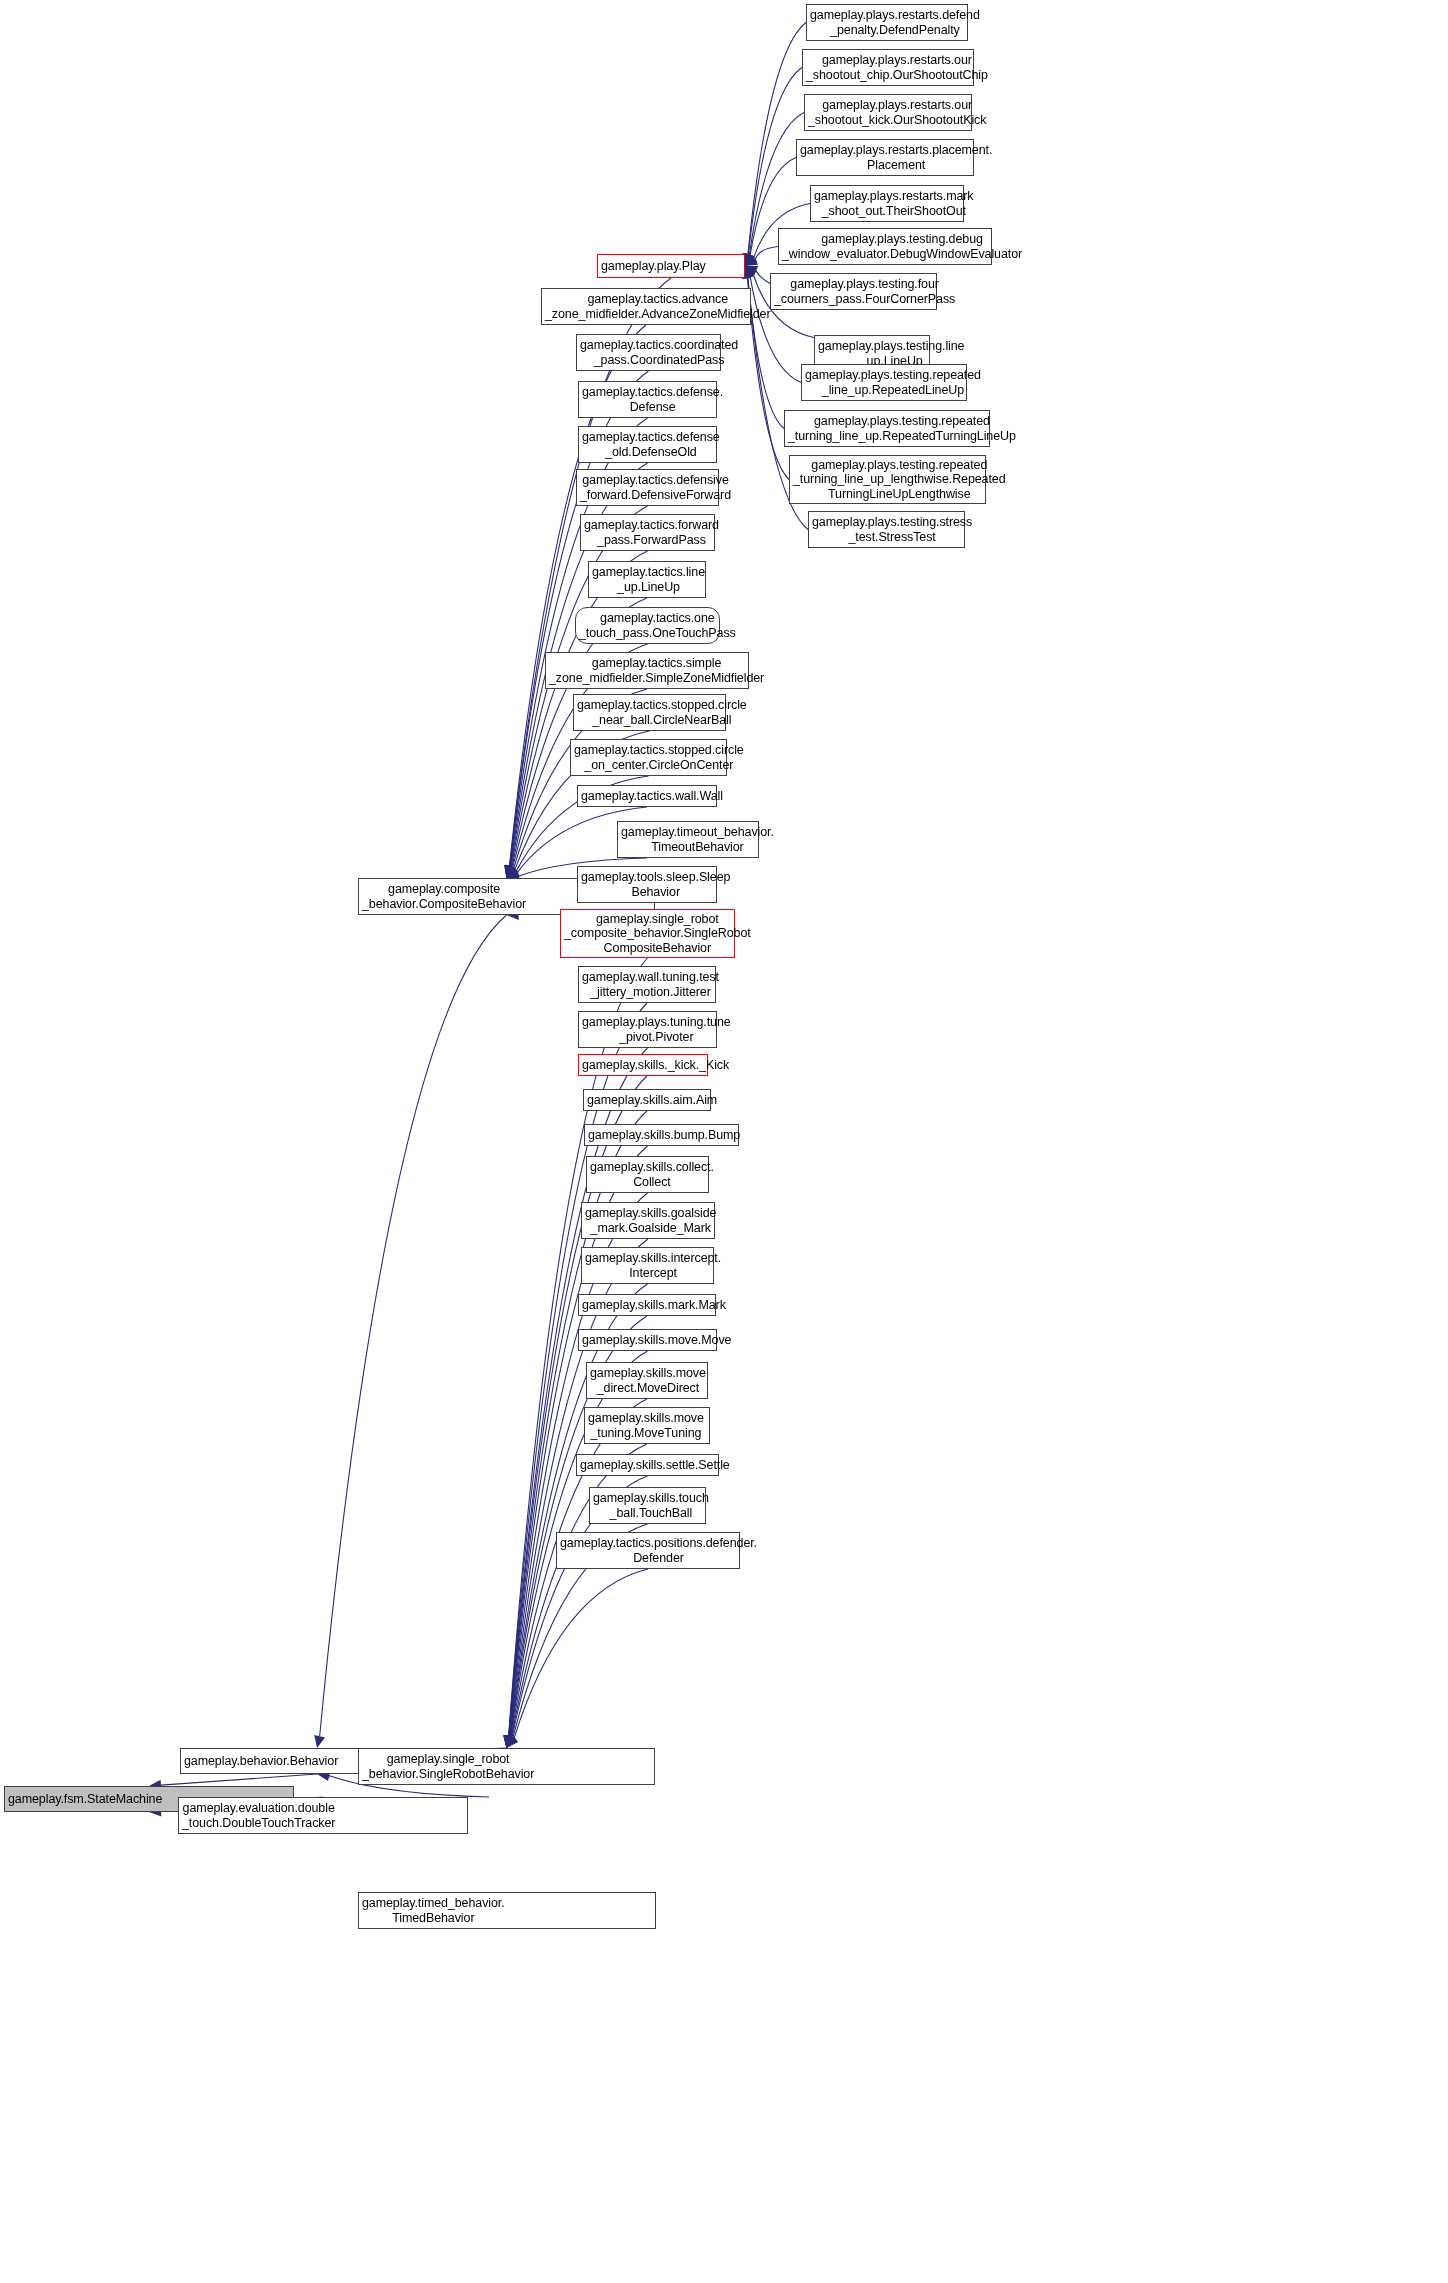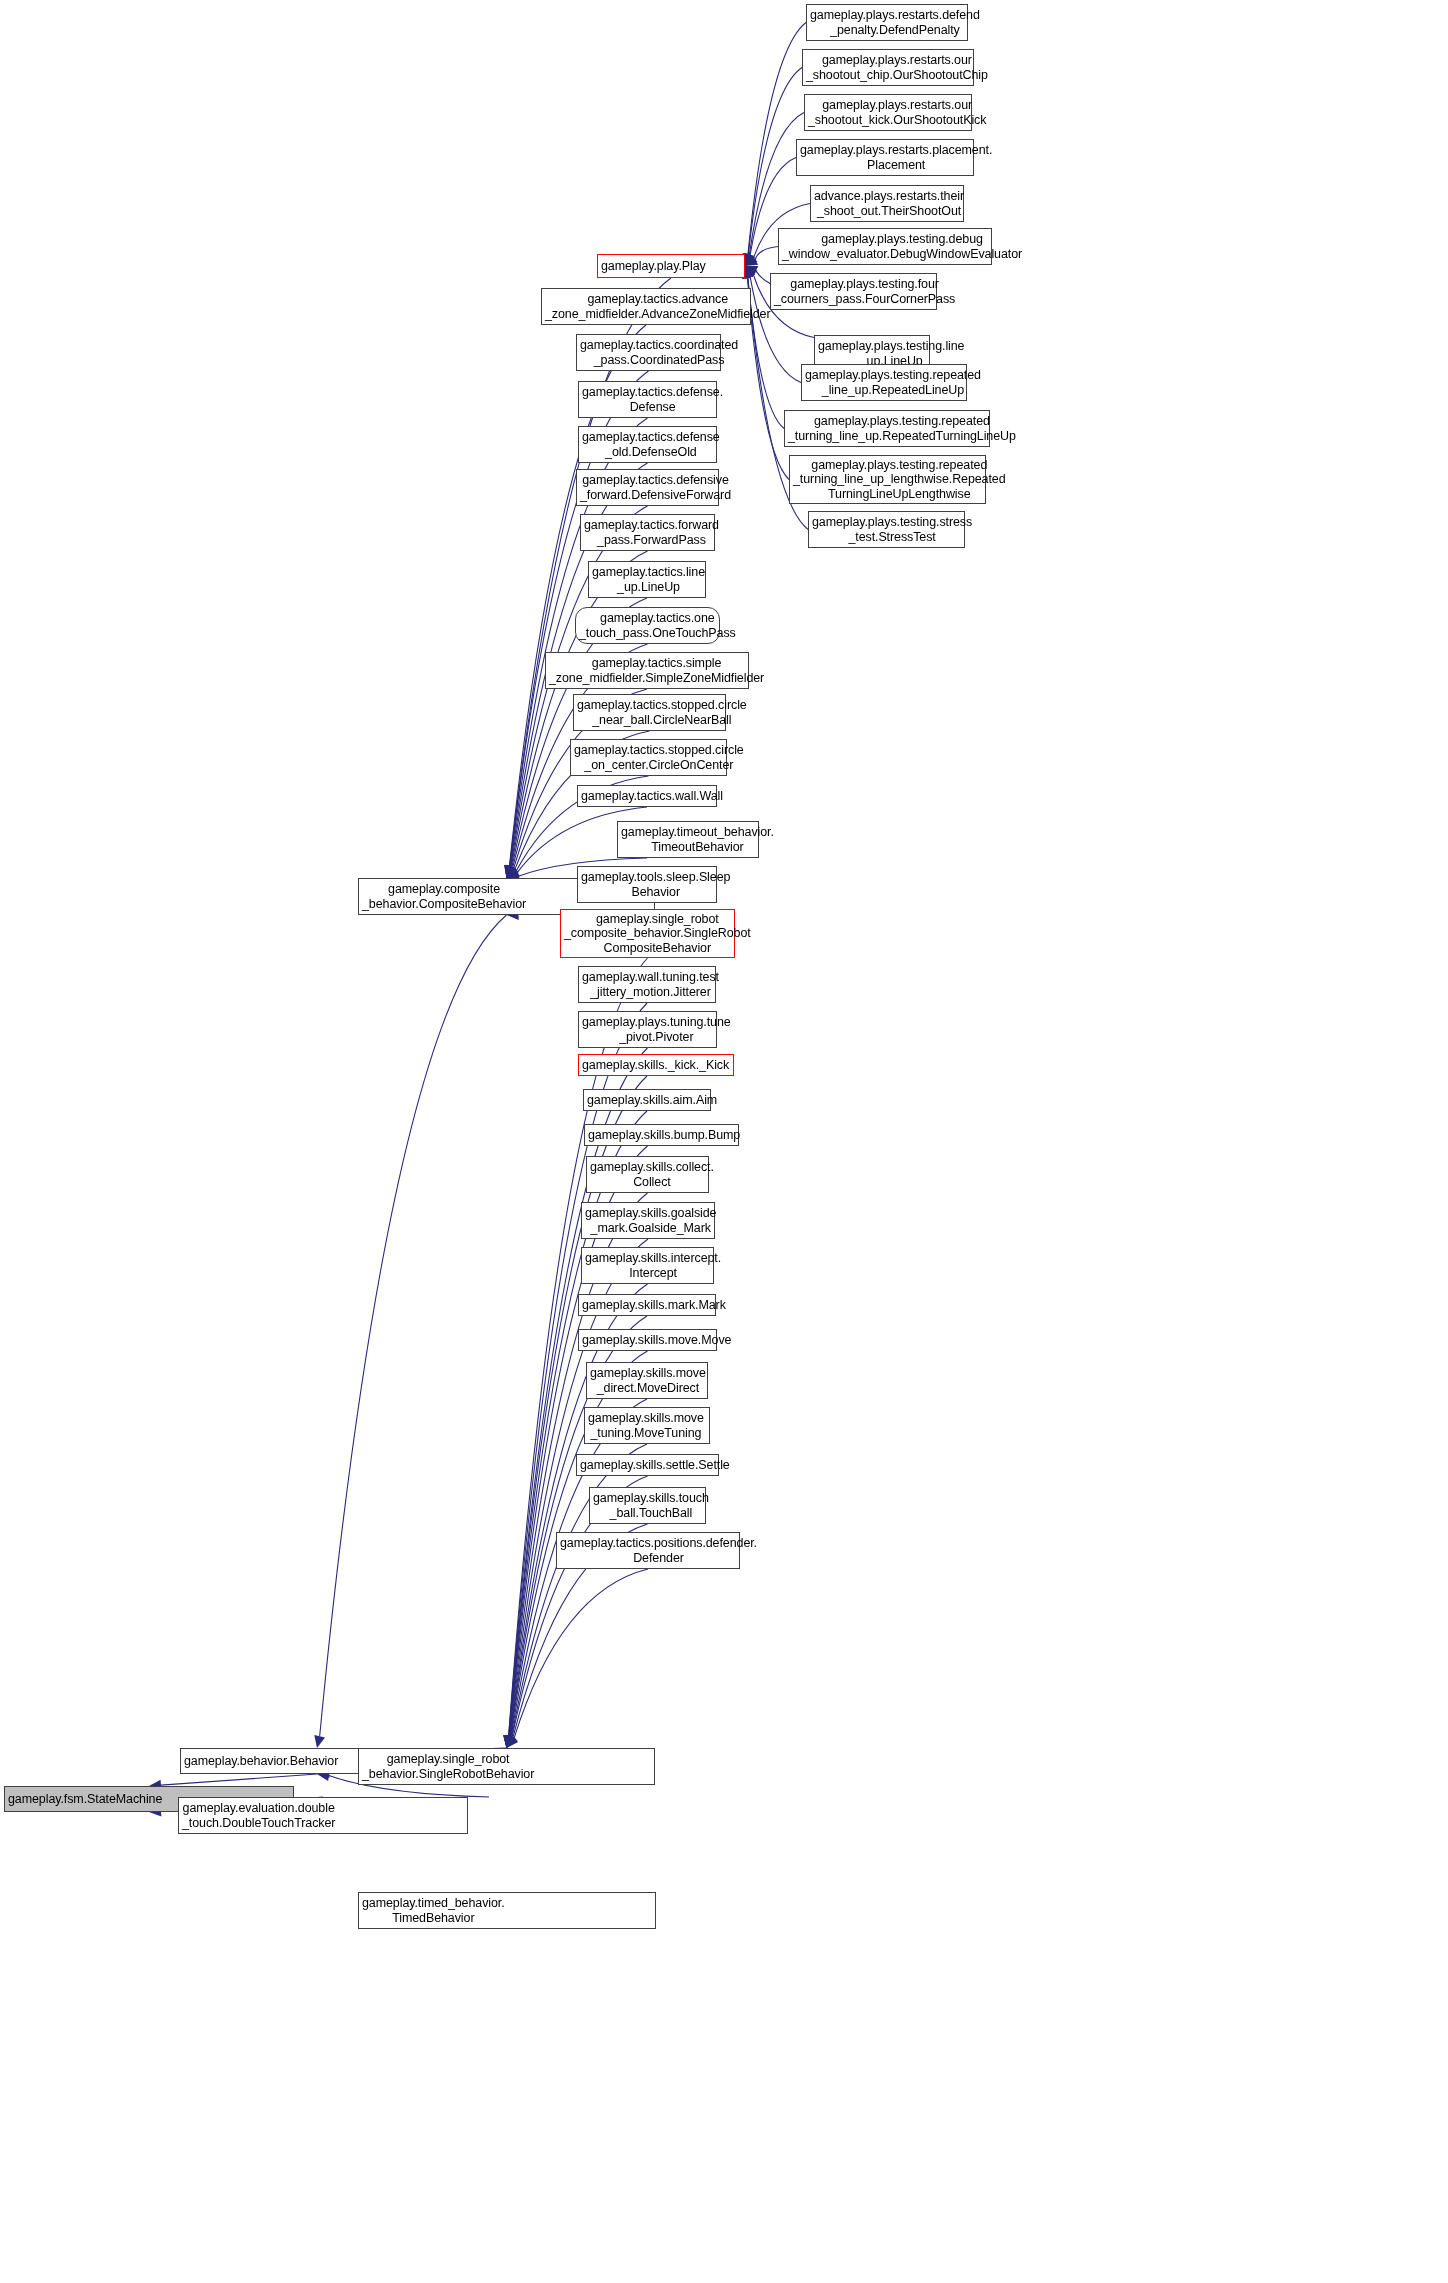--- a/index.html
+++ b/index.html
@@ -168,21 +168,21 @@
 TimedBehavior</span></div>
       <div class="node highlight" style="left: 597px; top: 254px; width: 148px; height: 24px;"><span>gameplay.play.Play</span></div>
       <div class="node" style="left: 806px; top: 4px; width: 162px; height: 37px;"><span>gameplay.plays.restarts.defend
 _penalty.DefendPenalty</span></div>
       <div class="node" style="left: 802px; top: 49px; width: 172px; height: 37px;"><span>gameplay.plays.restarts.our
 _shootout_chip.OurShootoutChip</span></div>
       <div class="node" style="left: 804px; top: 94px; width: 168px; height: 37px;"><span>gameplay.plays.restarts.our
 _shootout_kick.OurShootoutKick</span></div>
       <div class="node" style="left: 796px; top: 139px; width: 178px; height: 37px;"><span>gameplay.plays.restarts.placement.
 Placement</span></div>
-      <div class="node" style="left: 810px; top: 185px; width: 154px; height: 37px;"><span>advance.plays.restarts.their
+      <div class="node" style="left: 810px; top: 185px; width: 154px; height: 37px;"><span>gameplay.plays.restarts.mark
 _shoot_out.TheirShootOut</span></div>
       <div class="node" style="left: 778px; top: 228px; width: 214px; height: 37px;"><span>gameplay.plays.testing.debug
 _window_evaluator.DebugWindowEvaluator</span></div>
       <div class="node" style="left: 770px; top: 273px; width: 167px; height: 37px;"><span>gameplay.plays.testing.four
 _courners_pass.FourCornerPass</span></div>
       <div class="node" style="left: 814px; top: 335px; width: 116px; height: 37px;"><span>gameplay.plays.testing.line
 _up.LineUp</span></div>
       <div class="node" style="left: 801px; top: 364px; width: 166px; height: 37px;"><span>gameplay.plays.testing.repeated
 _line_up.RepeatedLineUp</span></div>
       <div class="node" style="left: 784px; top: 410px; width: 206px; height: 37px;"><span>gameplay.plays.testing.repeated
@@ -219,21 +219,21 @@
 TimeoutBehavior</span></div>
       <div class="node" style="left: 577px; top: 866px; width: 140px; height: 37px;"><span>gameplay.tools.sleep.Sleep
 Behavior</span></div>
       <div class="node highlight" style="left: 560px; top: 909px; width: 175px; height: 49px;"><span>gameplay.single_robot
 _composite_behavior.SingleRobot
 CompositeBehavior</span></div>
       <div class="node" style="left: 578px; top: 966px; width: 138px; height: 37px;"><span>gameplay.wall.tuning.test
 _jittery_motion.Jitterer</span></div>
       <div class="node" style="left: 578px; top: 1011px; width: 139px; height: 37px;"><span>gameplay.plays.tuning.tune
 _pivot.Pivoter</span></div>
-      <div class="node highlight" style="left: 578px; top: 1054px; width: 156px; height: 22px;"><span>gameplay.skills._kick._Kick</span></div>
+      <div class="node highlight" style="left: 578px; top: 1054px; width: 130px; height: 22px;"><span>gameplay.skills._kick._Kick</span></div>
       <div class="node" style="left: 583px; top: 1089px; width: 128px; height: 22px;"><span>gameplay.skills.aim.Aim</span></div>
       <div class="node" style="left: 584px; top: 1124px; width: 155px; height: 22px;"><span>gameplay.skills.bump.Bump</span></div>
       <div class="node" style="left: 586px; top: 1156px; width: 123px; height: 37px;"><span>gameplay.skills.collect.
 Collect</span></div>
       <div class="node" style="left: 581px; top: 1202px; width: 134px; height: 37px;"><span>gameplay.skills.goalside
 _mark.Goalside_Mark</span></div>
       <div class="node" style="left: 581px; top: 1247px; width: 133px; height: 37px;"><span>gameplay.skills.intercept.
 Intercept</span></div>
       <div class="node" style="left: 578px; top: 1294px; width: 138px; height: 22px;"><span>gameplay.skills.mark.Mark</span></div>
       <div class="node" style="left: 578px; top: 1329px; width: 139px; height: 22px;"><span>gameplay.skills.move.Move</span></div>

